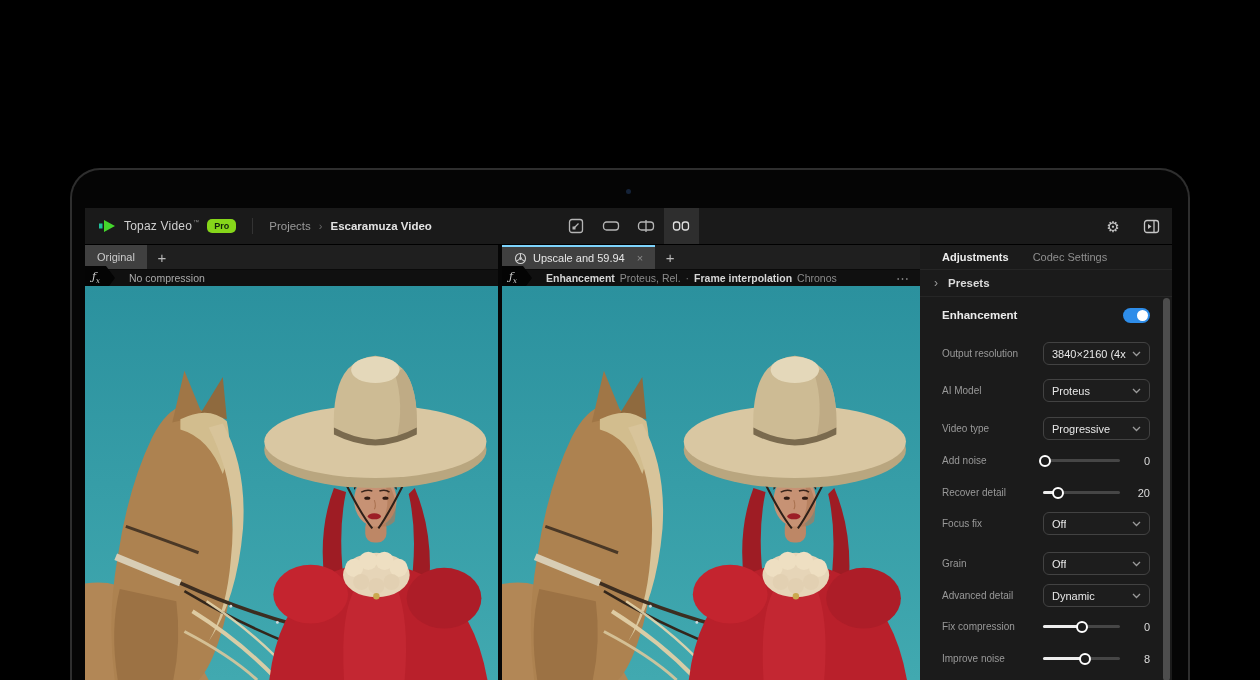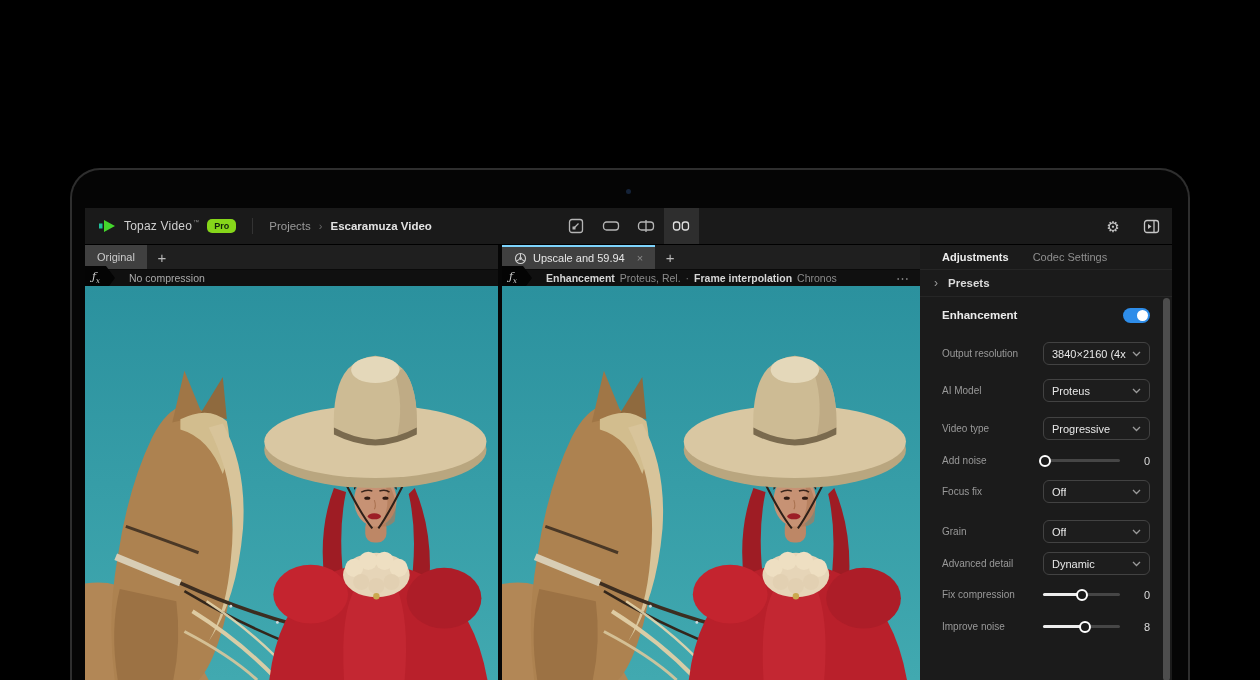--- a/index.html
+++ b/index.html
@@ -341,20 +341,31 @@
             <div class="slider-wrap">
               <div class="slider" style="--pct: 2%;">
                 <div class="track"></div>
                   <div class="fill"></div>
                   <div class="handle"></div>
               </div>
               <span class="ctl-value">0</span>
             </div>
           </div>
 
+          <div class="ctl-row" style="margin-top:9px">
+            <span class="ctl-label">Recover detail</span>
+            <div class="slider-wrap">
+              <div class="slider" style="--pct: 20%;">
+                <div class="track"></div>
+                  <div class="fill"></div>
+                  <div class="handle"></div>
+              </div>
+              <span class="ctl-value">20</span>
+            </div>
+          </div>
 
           <div class="ctl-row" style="margin-top:8px">
             <span class="ctl-label">Focus fix</span>
             <div class="select">
               <span class="select-val">Off</span>
               <svg class="chev-down" width="9" height="6" viewBox="0 0 9 6">
                   <polyline points="1,1 4.5,4.5 8,1" fill="none" stroke="#9a9a9a" stroke-width="1.3"></polyline>
                 </svg>
             </div>
           </div>

